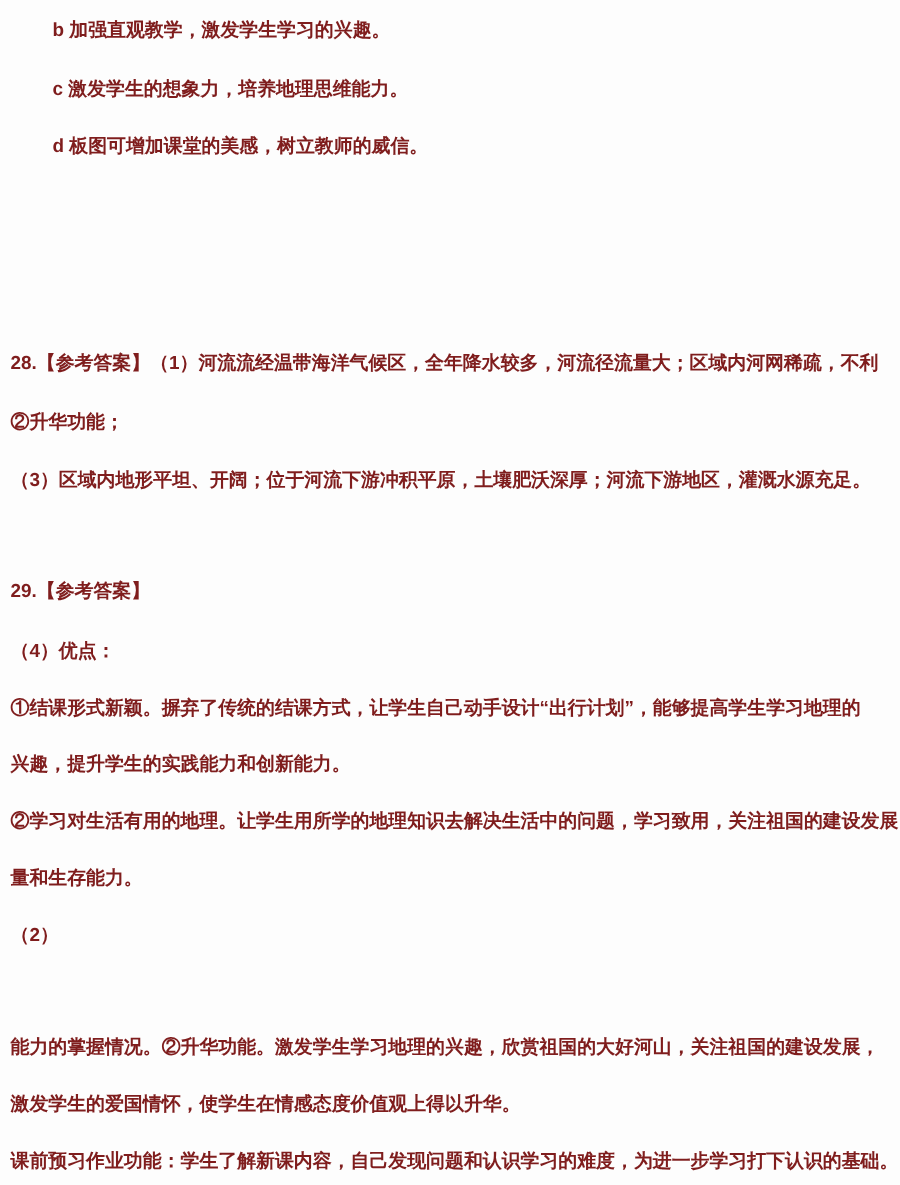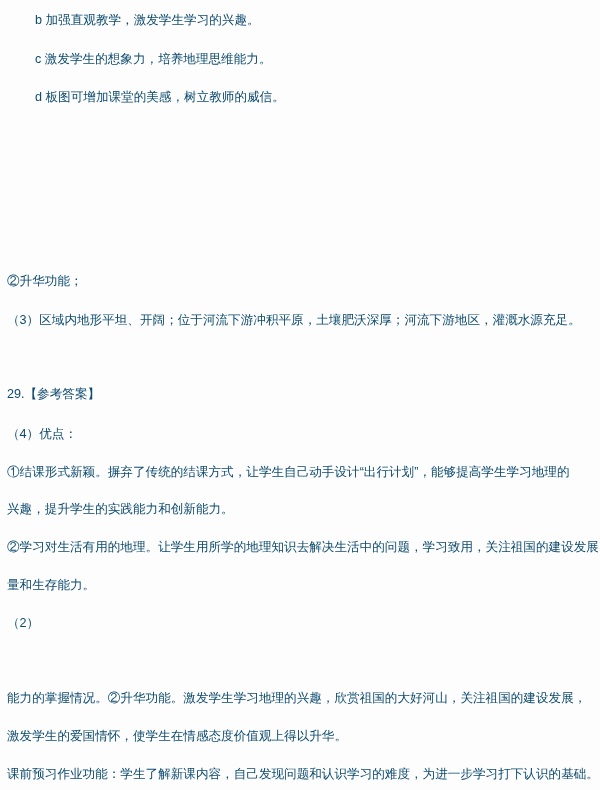--- a/index.html
+++ b/index.html
@@ -13,35 +13,37 @@
     height: 790px;
     background: #fdfdfd;
     overflow: hidden;
     font-family: "Liberation Sans", sans-serif;
   }
   .line {
     position: absolute;
     white-space: nowrap;
     font-size: 12.6px;
     line-height: 15px;
-    color: #0c4a6e;
+    color: #7f1d1d;
     letter-spacing: 0px;
+    font-weight: bold;
   }
   .indented { left: 35px; }
   .flush    { left: 7px; }
 </style>
 </head>
 <body>
 
 <div id="page">
 
   <div class="line indented" style="top:13px">b 加强直观教学，激发学生学习的兴趣。</div>
   <div class="line indented" style="top:52px">c 激发学生的想象力，培养地理思维能力。</div>
   <div class="line indented" style="top:90px">d 板图可增加课堂的美感，树立教师的威信。</div>
 
+  <div class="line flush" style="top:235px">28.【参考答案】（1）河流流经温带海洋气候区，全年降水较多，河流径流量大；区域内河网稀疏，不利</div>
   <div class="line flush" style="top:274px">②升华功能；</div>
   <div class="line flush" style="top:313px">（3）区域内地形平坦、开阔；位于河流下游冲积平原，土壤肥沃深厚；河流下游地区，灌溉水源充足。</div>
 
   <div class="line flush" style="top:387px">29.【参考答案】</div>
   <div class="line flush" style="top:427px">（4）优点：</div>
   <div class="line flush" style="top:502px">兴趣，提升学生的实践能力和创新能力。</div>
   <div class="line flush" style="top:465px">①结课形式新颖。摒弃了传统的结课方式，让学生自己动手设计“出行计划”，能够提高学生学习地理的</div>
   <div class="line flush" style="top:540px">②学习对生活有用的地理。让学生用所学的地理知识去解决生活中的问题，学习致用，关注祖国的建设发展</div>
   <div class="line flush" style="top:578px">量和生存能力。</div>
   <div class="line flush" style="top:616px">（2）</div>

